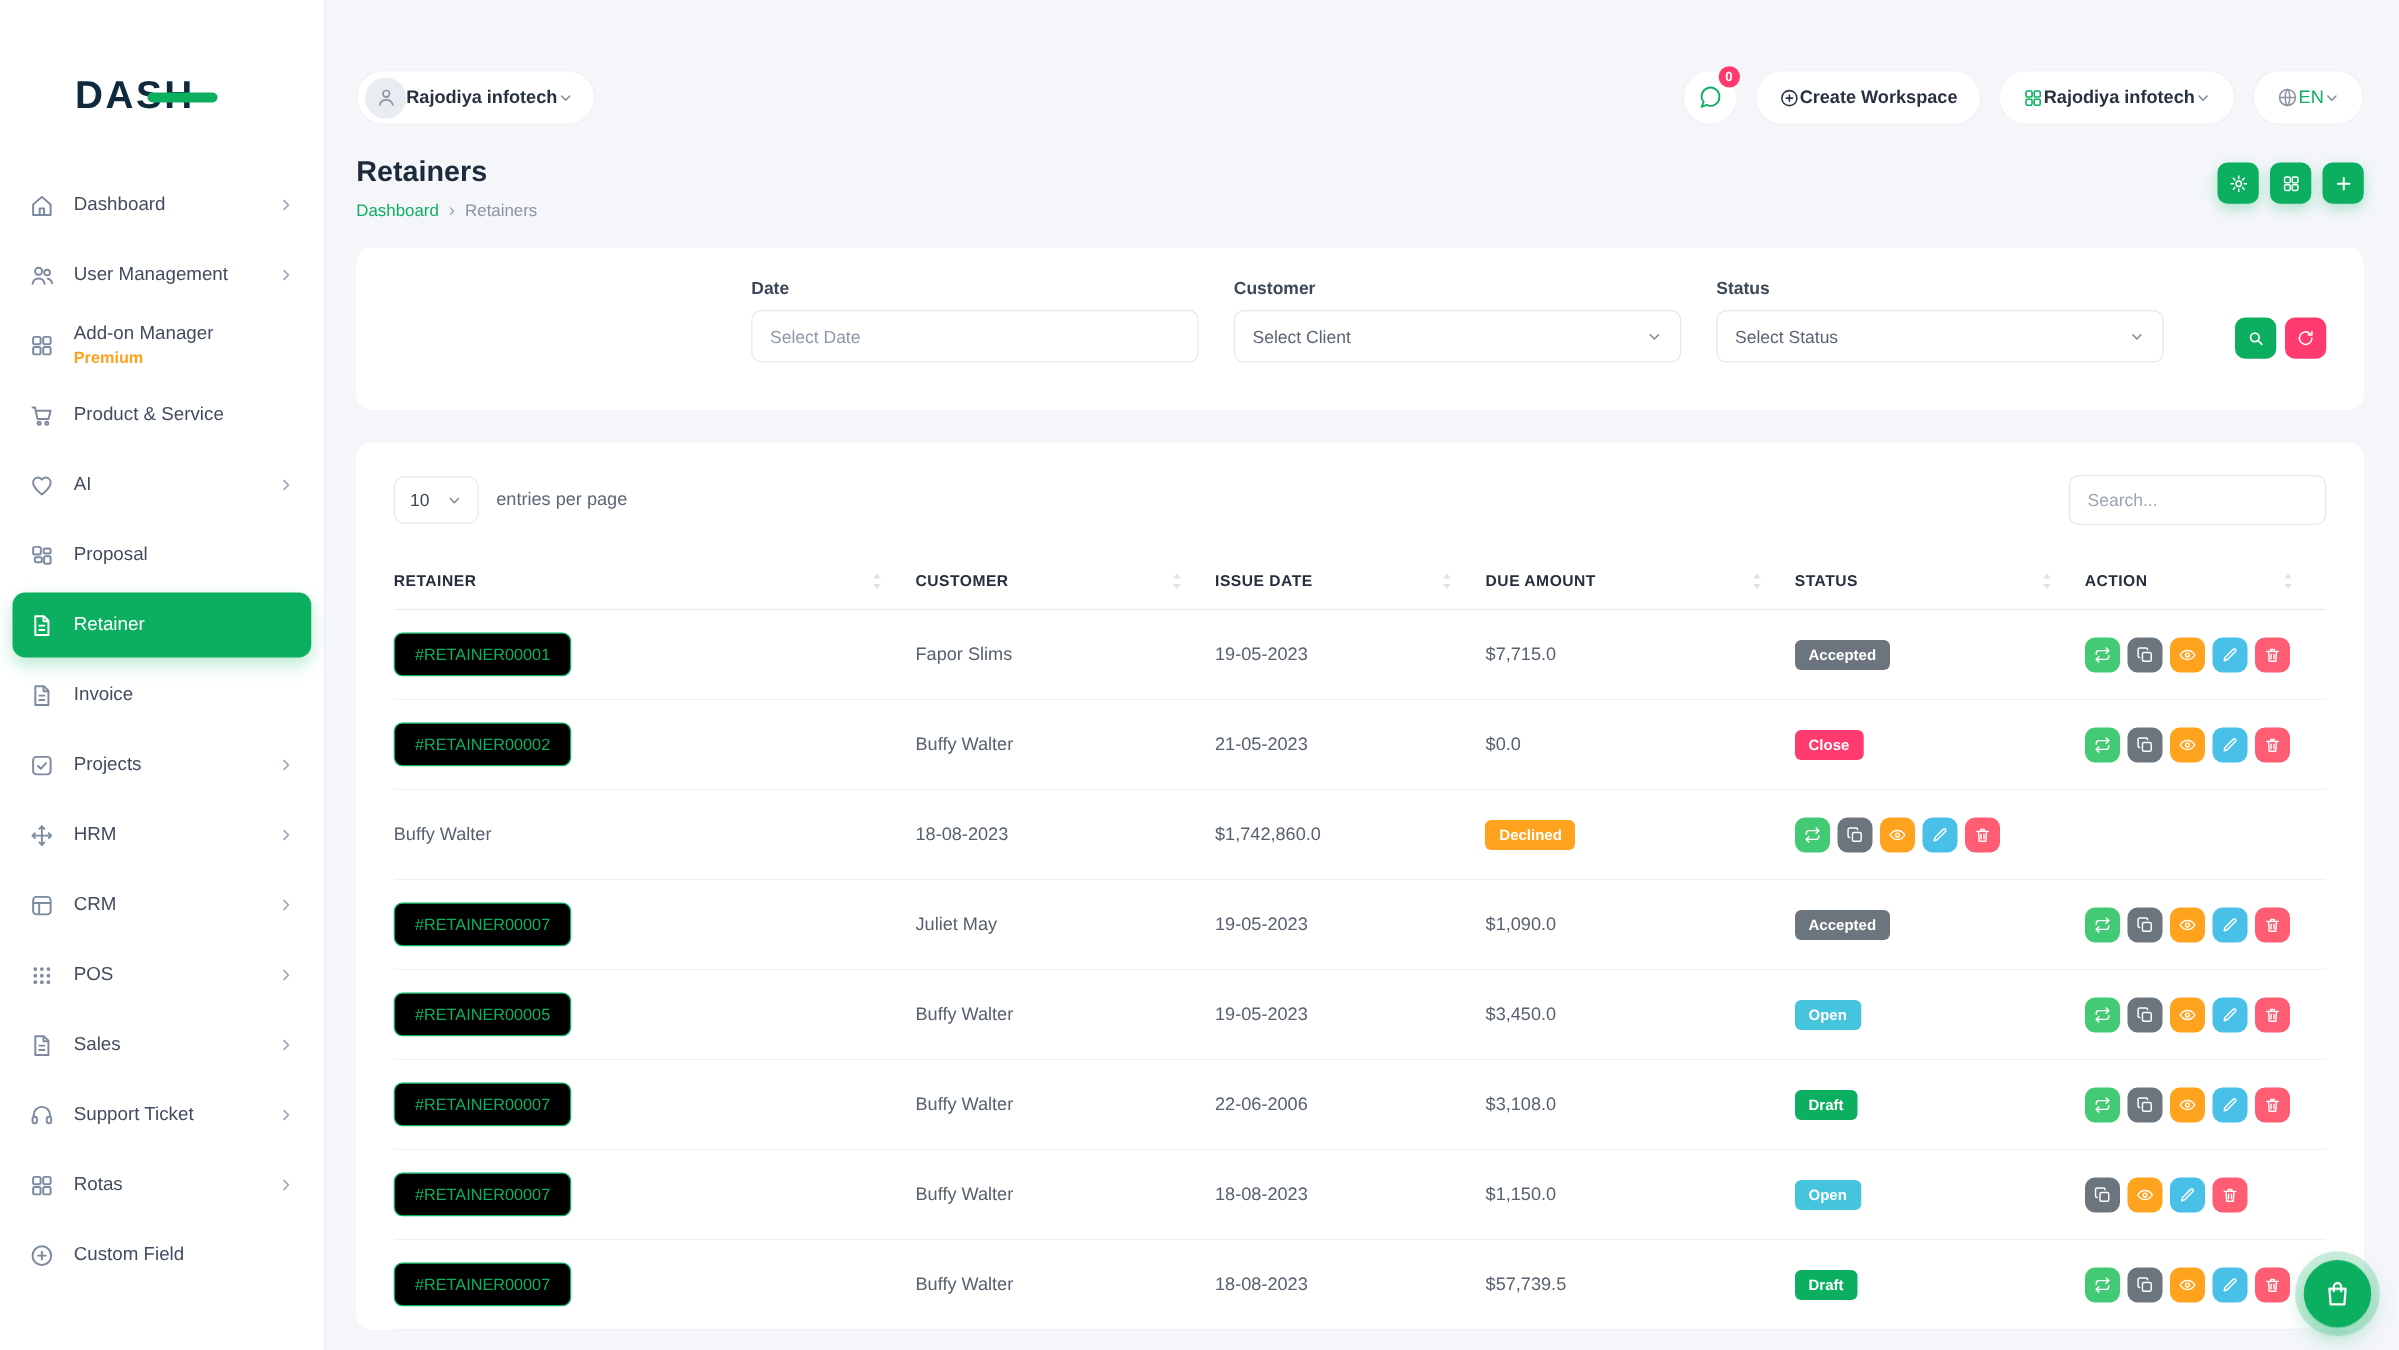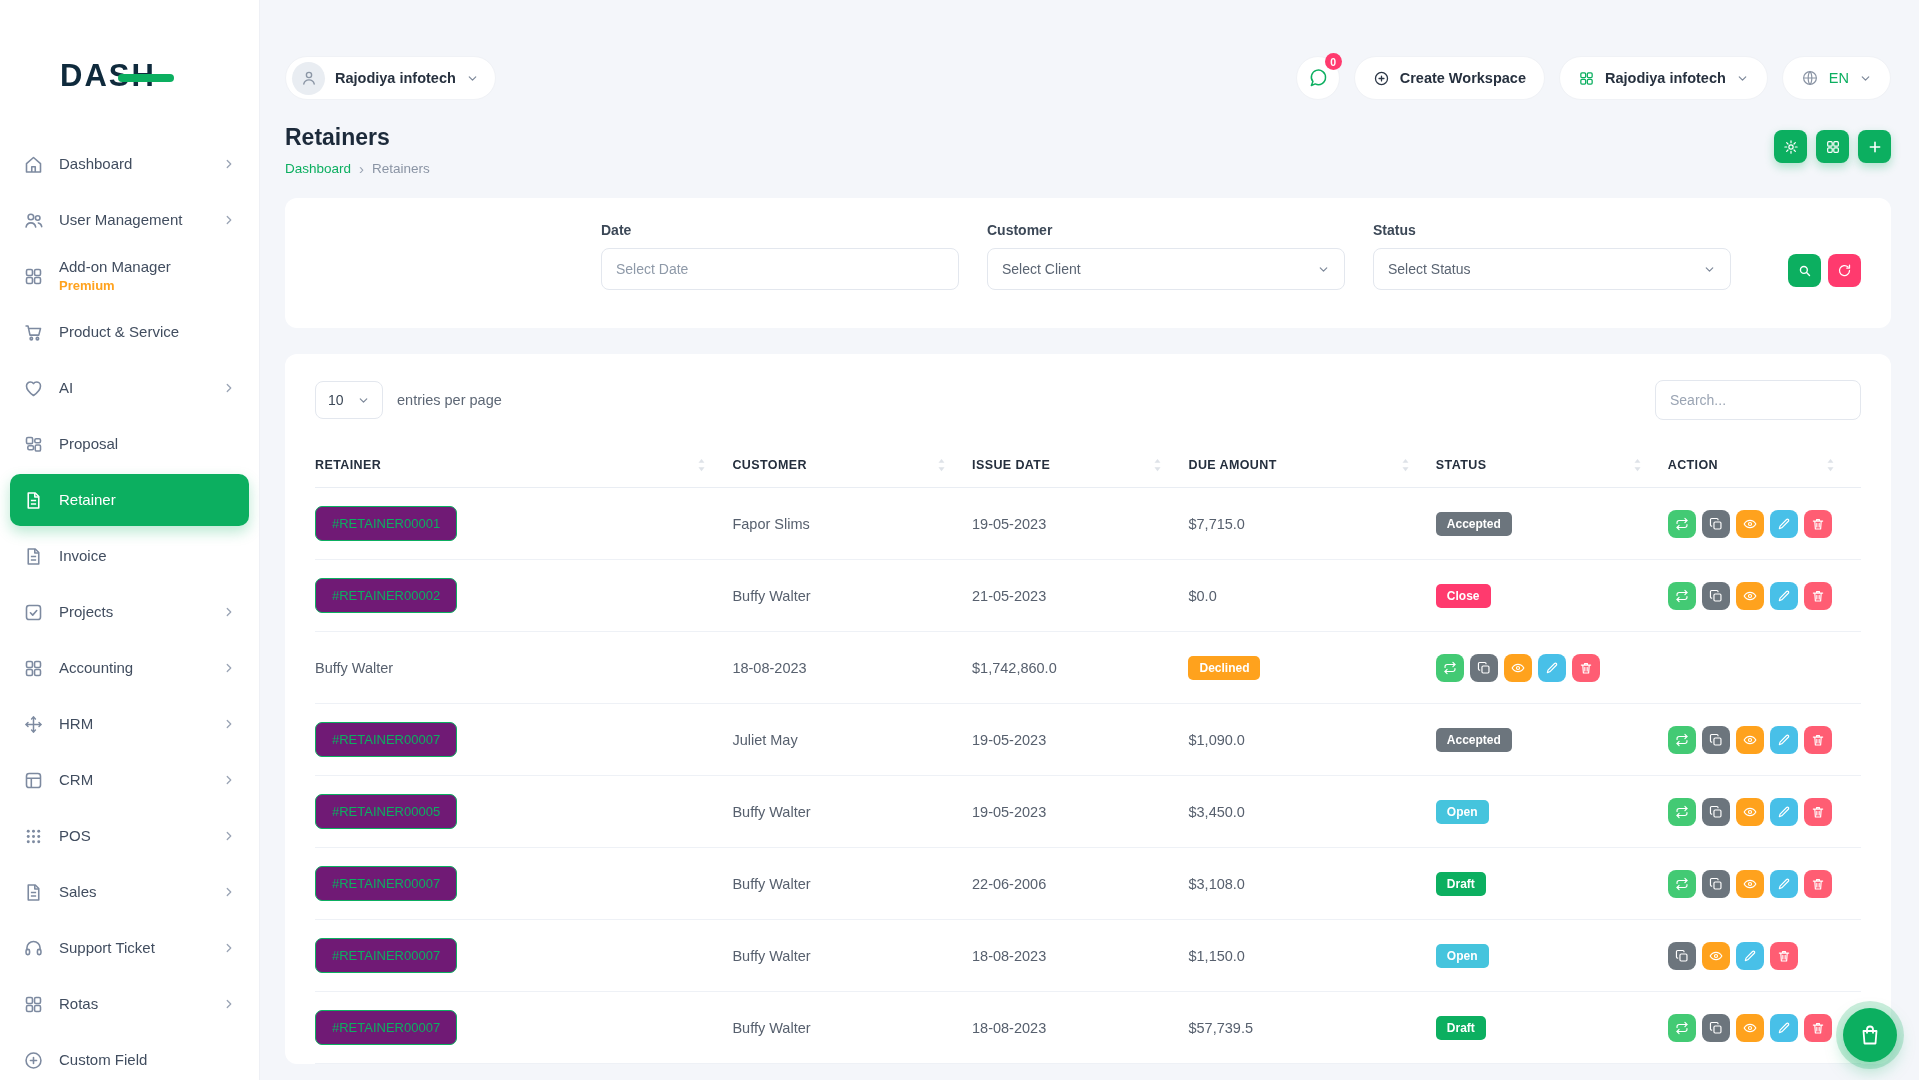--- a/index.html
+++ b/index.html
@@ -20,21 +20,21 @@
   .sb-ic{width:21px;height:21px;color:#7d8aa0;}
   .sb-label{font-size:15px;font-weight:500;flex:1;line-height:1.25;}
   .sb-sub{display:block;font-size:13px;font-weight:700;color:#ffa21d;margin-top:1px;}
   .sb-chev{width:14px;height:14px;color:#9aa4b5;}
   .sb-item.active{background:#0caf60;color:#fff;box-shadow:0 6px 14px rgba(12,175,96,.28);}
   .sb-item.active .sb-ic,.sb-item.active .sb-chev{color:#fff;}
 
   
   .main{margin-left:260px;padding:0 28px 0 25px;}
   .topbar{display:flex;align-items:center;justify-content:space-between;padding-top:56px;}
-  .pill{display:inline-flex;align-items:center;gap:10px;background:#fff;border-radius:999px;height:44px;padding:0 18px;font-size:14.5px;font-weight:600;color:#27313f;cursor:pointer;border:1px solid #f0f2f6;}
+  .pill{display:inline-flex;align-items:center;background:#fff;border-radius:999px;height:44px;padding:0 18px;font-size:14.5px;font-weight:600;color:#27313f;cursor:pointer;border:1px solid #f0f2f6;}
   .workspace-pill{padding:0 16px 0 6px;}
   .avatar{width:33px;height:33px;border-radius:50%;background:#e9edf2;display:flex;align-items:center;justify-content:center;color:#8b96a5;}
   .chev{width:13px;height:13px;color:#7d8899;}
   .topbar-right{display:flex;align-items:center;gap:14px;}
   .icon-pill{position:relative;width:44px;height:44px;border-radius:50%;background:#fff;border:1px solid #f0f2f6;display:flex;align-items:center;justify-content:center;color:#0caf60;cursor:pointer;}
   .icon-pill [data-icon]{width:20px;height:20px;}
   .noti-badge{position:absolute;top:-4px;right:-3px;min-width:17px;height:17px;border-radius:9px;background:#ff3a6e;color:#fff;font-size:10.5px;font-weight:700;display:flex;align-items:center;justify-content:center;padding:0 4px;}
   .green-ic{color:#0caf60;width:17px;height:17px;}
   .dark-ic{color:#2b3646;width:17px;height:17px;}
   .gray-ic{color:#8a94a4;width:18px;height:18px;}
@@ -74,21 +74,21 @@
   .muted{font-size:14.5px;color:#5d6775;}
   .search-input{width:206px;height:40px;border:1px solid #e3e7ee;border-radius:8px;padding:0 14px;font-size:14px;color:#5a6472;outline:none;background:#fff;}
   .search-input::placeholder{color:#9aa4b3;}
 
   .tgrid{display:grid;grid-template-columns:27% 15.5% 14% 16% 15% 12.5%;align-items:center;}
   .thead{height:46px;border-bottom:1px solid #e9edf3;}
   .th{display:flex;align-items:center;justify-content:space-between;padding-right:26px;font-size:12.5px;font-weight:700;letter-spacing:.4px;color:#252f3e;cursor:pointer;}
   .sort-ic{width:9px;height:14px;color:#c3cbd6;}
   .trow{height:72px;border-bottom:1px solid #eef1f6;font-size:14.5px;color:#57606e;}
   .tcell{padding-right:12px;}
-  .ret-pill{display:inline-flex;align-items:center;height:35px;padding:0 16px;border:1px solid #0caf60;border-radius:7px;color:#0caf60;font-size:13px;font-weight:500;background:#701a75;cursor:pointer;}
+  .ret-pill{display:inline-flex;align-items:center;height:35px;padding:0 16px;border:1px solid #0caf60;border-radius:7px;color:#0caf60;font-size:13px;font-weight:500;background:#000000;cursor:pointer;}
   .badge{display:inline-flex;align-items:center;height:24px;padding:0 11px;border-radius:5px;color:#fff;font-size:12px;font-weight:600;white-space:nowrap;text-align:right;}
   .actions-cell{display:flex;gap:6px;}
   .act-btn{width:28px;height:28px;border-radius:8px;border:none;display:flex;align-items:center;justify-content:center;color:#fff;cursor:pointer;}
   .act-btn [data-icon]{width:14px;height:14px;}
 
   .fab{position:fixed;right:22px;bottom:18px;width:54px;height:54px;border-radius:50%;border:none;background:#0caf60;color:#fff;display:flex;align-items:center;justify-content:center;cursor:pointer;box-shadow:0 0 0 7px rgba(12,175,96,.22),0 8px 18px rgba(12,175,96,.35);z-index:30;}
   .fab [data-icon]{width:24px;height:24px;}
 </style>
 </head>
 <body>
@@ -197,36 +197,20 @@
           <span class="sb-label">Invoice</span>
         </div>
         <div class="sb-item">
           <span data-icon="check-square" class="sb-ic">
             <svg viewBox="0 0 24 24" fill="none" stroke="currentColor" stroke-width="1.8" stroke-linecap="round" stroke-linejoin="round">
               <rect x="4" y="4" width="16" height="16" rx="3"></rect>
               <path d="M8.5 12.3l2.6 2.7 4.6-5.3"></path>
             </svg>
           </span>
           <span class="sb-label">Projects</span>
-          <span data-icon="chevron-right" class="sb-chev">
-            <svg viewBox="0 0 24 24" fill="none" stroke="currentColor" stroke-width="2.2" stroke-linecap="round" stroke-linejoin="round">
-              <path d="M9 6l6 6-6 6"></path>
-            </svg>
-          </span>
-        </div>
-        <div class="sb-item">
-          <span data-icon="grid" class="sb-ic">
-            <svg viewBox="0 0 24 24" fill="none" stroke="currentColor" stroke-width="1.8">
-              <rect x="4" y="4" width="6.8" height="6.8" rx="1.6"></rect>
-              <rect x="13.2" y="4" width="6.8" height="6.8" rx="1.6"></rect>
-              <rect x="4" y="13.2" width="6.8" height="6.8" rx="1.6"></rect>
-              <rect x="13.2" y="13.2" width="6.8" height="6.8" rx="1.6"></rect>
-            </svg>
-          </span>
-          <span class="sb-label">Accounting</span>
           <span data-icon="chevron-right" class="sb-chev">
             <svg viewBox="0 0 24 24" fill="none" stroke="currentColor" stroke-width="2.2" stroke-linecap="round" stroke-linejoin="round">
               <path d="M9 6l6 6-6 6"></path>
             </svg>
           </span>
         </div>
         <div class="sb-item">
           <span data-icon="move" class="sb-ic">
             <svg viewBox="0 0 24 24" fill="none" stroke="currentColor" stroke-width="1.7" stroke-linecap="round" stroke-linejoin="round">
               <path d="M12 3.5v17M3.5 12h17"></path>

